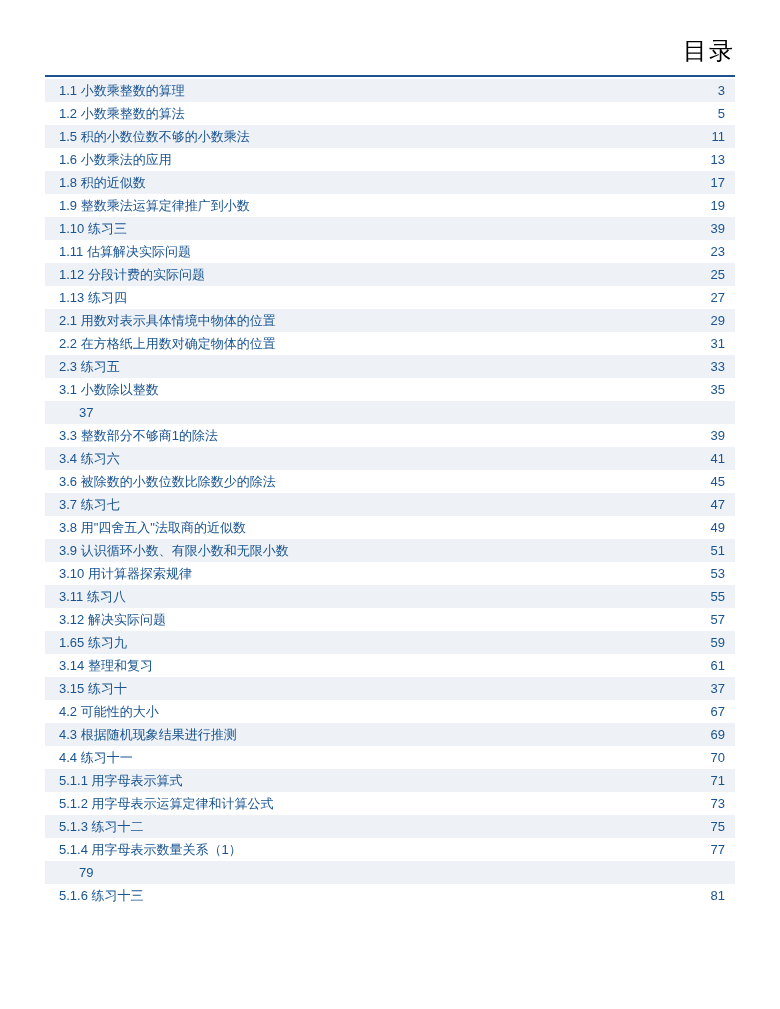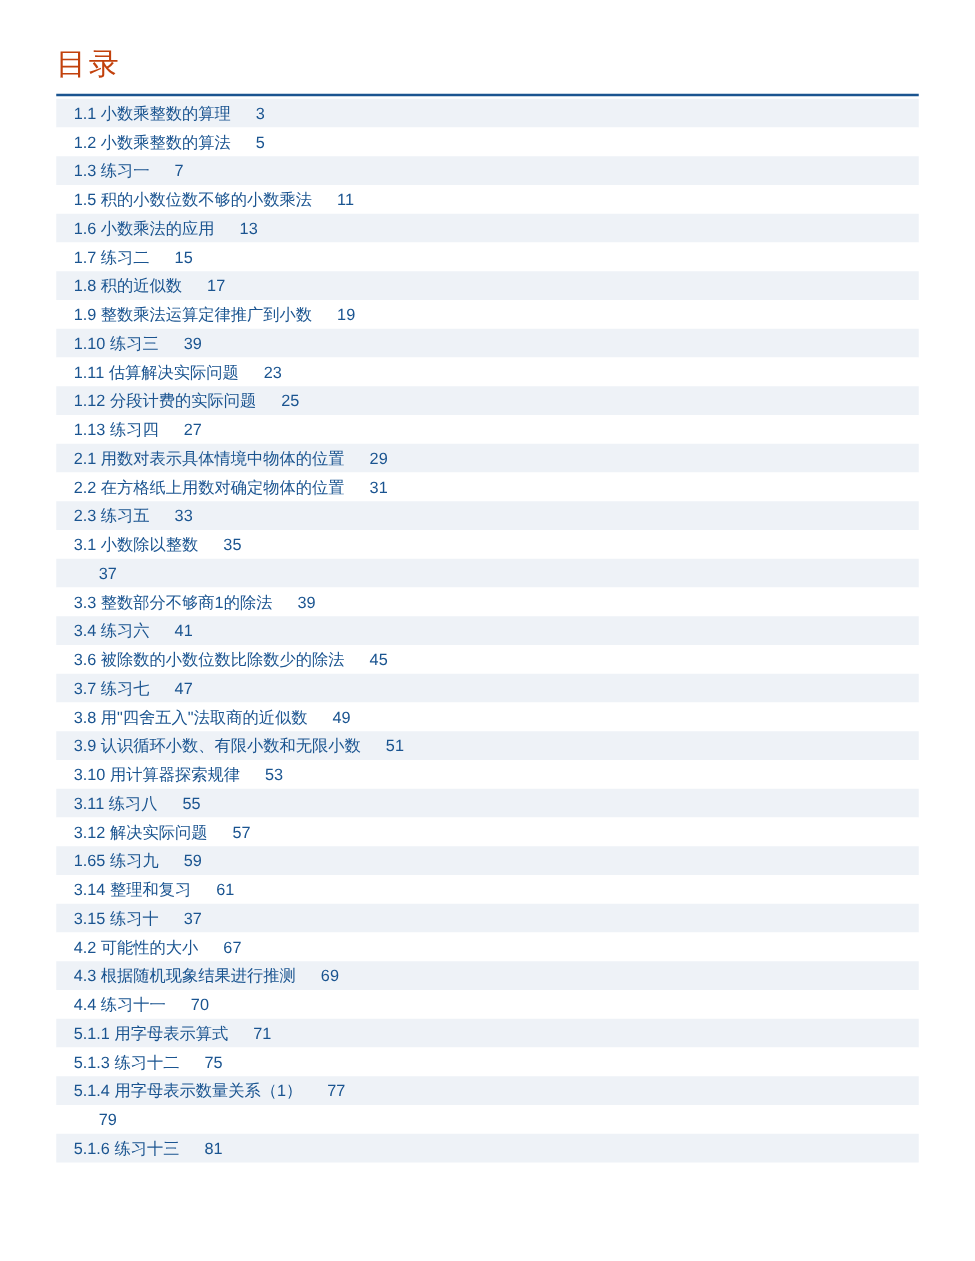--- a/index.html
+++ b/index.html
@@ -8,39 +8,41 @@
       box-sizing: border-box;
     }
     body {
       width: 780px;
       height: 1009px;
       background: #ffffff;
       font-family: "Microsoft YaHei", "PingFang SC", "Hiragino Sans GB", sans-serif;
       padding: 35px 45px;
     }
     .title {
-      text-align: left;
+      text-align: right;
       font-size: 24px;
-      color: #c2410c;
+      color: #000000;
       font-weight: normal;
       letter-spacing: 2px;
       padding-bottom: 8px;
       border-bottom: 2px solid #1a5490;
       margin-bottom: 2px;
     }
     .toc-list {
       width: 100%;
     }
     .toc-row {
       display: flex;
+      justify-content: space-between;
       align-items: center;
       padding: 2px 10px 2px 14px;
       font-size: 13px;
       color: #1a5490;
       line-height: 19px;
+      gap: 28px;
     }
     .toc-row:nth-child(odd) {
       background: #eef2f7;
     }
     .toc-row:nth-child(even) {
       background: #ffffff;
     }
     .toc-label {
       white-space: nowrap;
       overflow: hidden;
@@ -59,36 +61,28 @@
 <div class="toc-list">
     <div class="toc-row">
       <span class="toc-label">1.1 小数乘整数的算理</span>
       <span class="toc-page">3</span>
     </div>
     <div class="toc-row">
       <span class="toc-label">1.2 小数乘整数的算法</span>
       <span class="toc-page">5</span>
     </div>
     <div class="toc-row">
-      <span class="toc-label">1.3 练习一</span>
-      <span class="toc-page">7</span>
-    </div>
-    <div class="toc-row">
       <span class="toc-label">1.5 积的小数位数不够的小数乘法</span>
       <span class="toc-page">11</span>
     </div>
     <div class="toc-row">
       <span class="toc-label">1.6 小数乘法的应用</span>
       <span class="toc-page">13</span>
     </div>
     <div class="toc-row">
-      <span class="toc-label">1.7 练习二</span>
-      <span class="toc-page">15</span>
-    </div>
-    <div class="toc-row">
       <span class="toc-label">1.8 积的近似数</span>
       <span class="toc-page">17</span>
     </div>
     <div class="toc-row">
       <span class="toc-label">1.9 整数乘法运算定律推广到小数</span>
       <span class="toc-page">19</span>
     </div>
     <div class="toc-row">
       <span class="toc-label">1.10 练习三</span>
       <span class="toc-page">39</span>
@@ -180,20 +174,24 @@
       <span class="toc-label">4.3 根据随机现象结果进行推测</span>
       <span class="toc-page">69</span>
     </div>
     <div class="toc-row">
       <span class="toc-label">4.4 练习十一</span>
       <span class="toc-page">70</span>
     </div>
     <div class="toc-row">
       <span class="toc-label">5.1.1 用字母表示算式</span>
       <span class="toc-page">71</span>
+    </div>
+    <div class="toc-row">
+      <span class="toc-label">5.1.2 用字母表示运算定律和计算公式</span>
+      <span class="toc-page">73</span>
     </div>
     <div class="toc-row">
       <span class="toc-label">5.1.3 练习十二</span>
       <span class="toc-page">75</span>
     </div>
     <div class="toc-row">
       <span class="toc-label">5.1.4 用字母表示数量关系（1）</span>
       <span class="toc-page">77</span>
     </div>
     <div class="toc-row">

